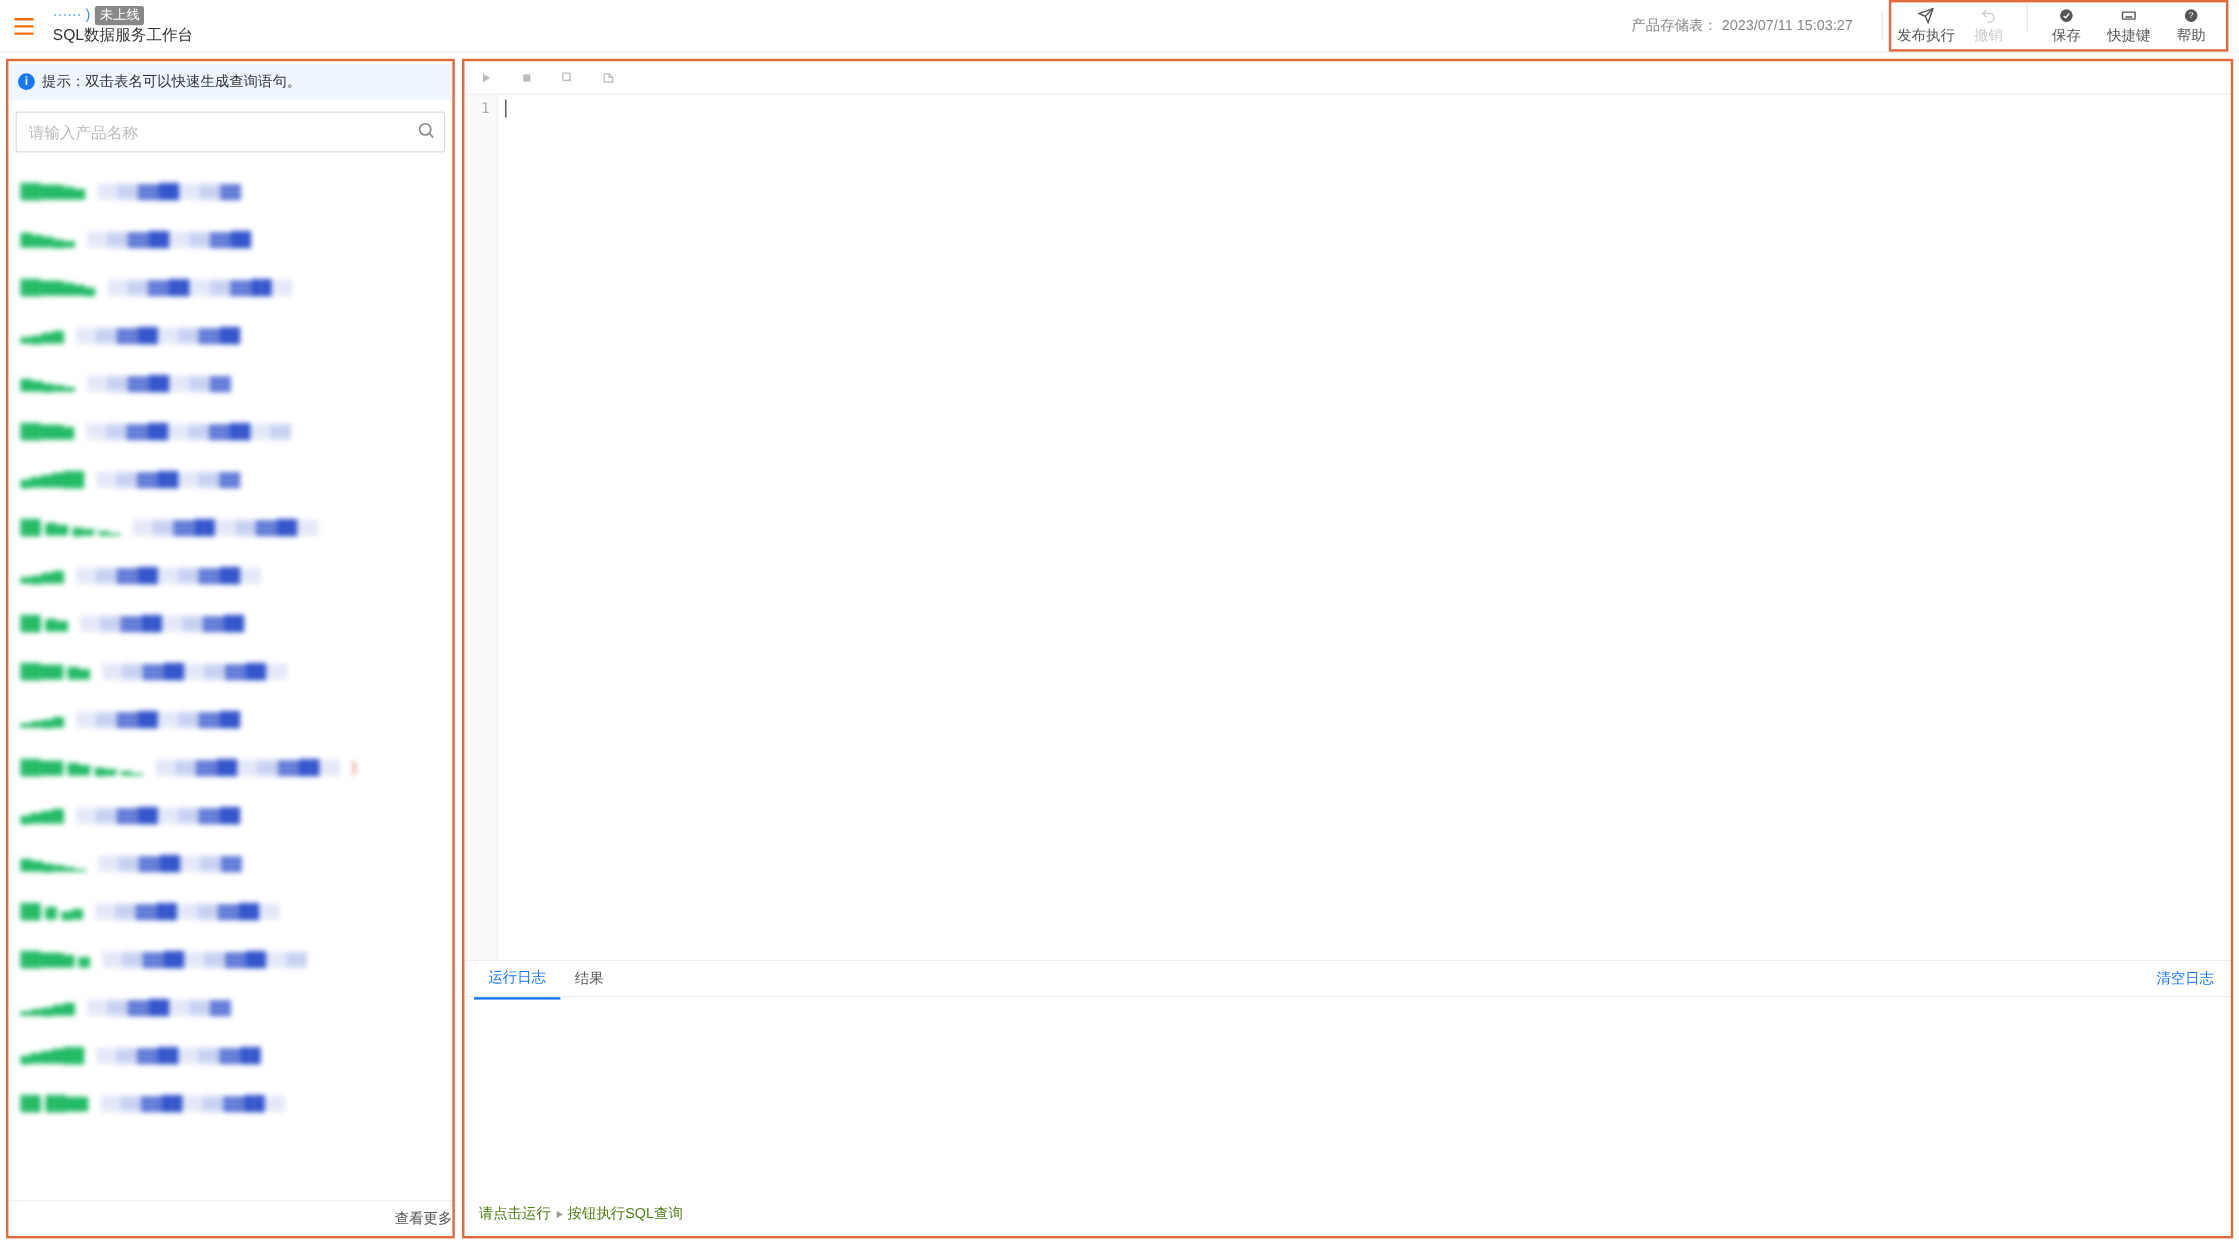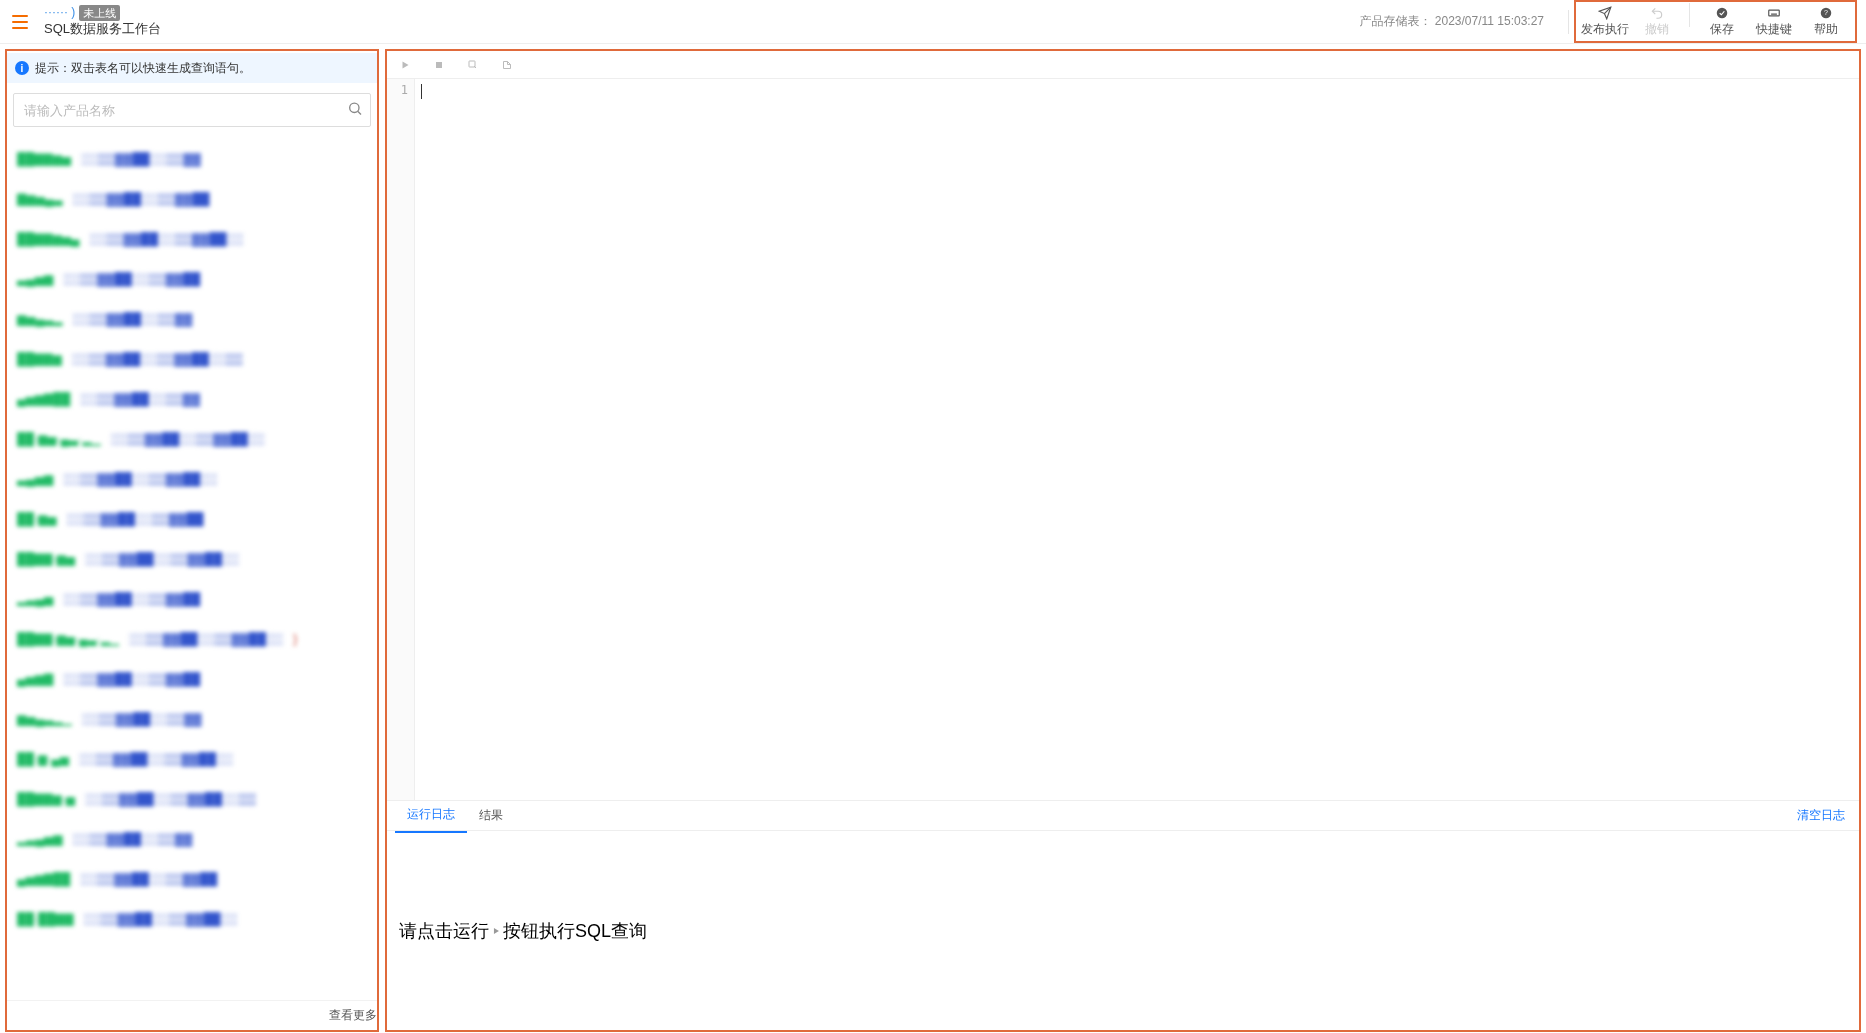--- a/index.html
+++ b/index.html
@@ -129,21 +129,21 @@
   .rp-tabs {
     height:30px; display:flex; align-items:center; border-bottom:1px solid #eee; padding:0 8px;
   }
   .rp-tab {
     padding:16px 12px; height:30px; display:flex; align-items:center; color:#555; cursor:pointer; font-size:12px;
   }
   .rp-tab.active { color:#1677ff; border-bottom:2px solid #1677ff; height:30px; }
   .rp-spacer { flex:1; }
   .rp-clear { color:#1677ff; font-size:12px; cursor:pointer; padding:0 6px; }
   .rp-body {
-    flex:1; padding:10px 12px; color:#000000; font-size:18px; display:flex; align-items:center;
+    flex:1; padding:10px 12px; color:#4d7c0f; font-size:12px; display:flex; align-items:flex-end;
   }
   .rp-body .tri { display:inline-block; margin:0 2px; }
 </style>
 </head>
 <body>
 
 <div class="header">
   <div class="menu-btn">
     <span></span>
       <span></span>

